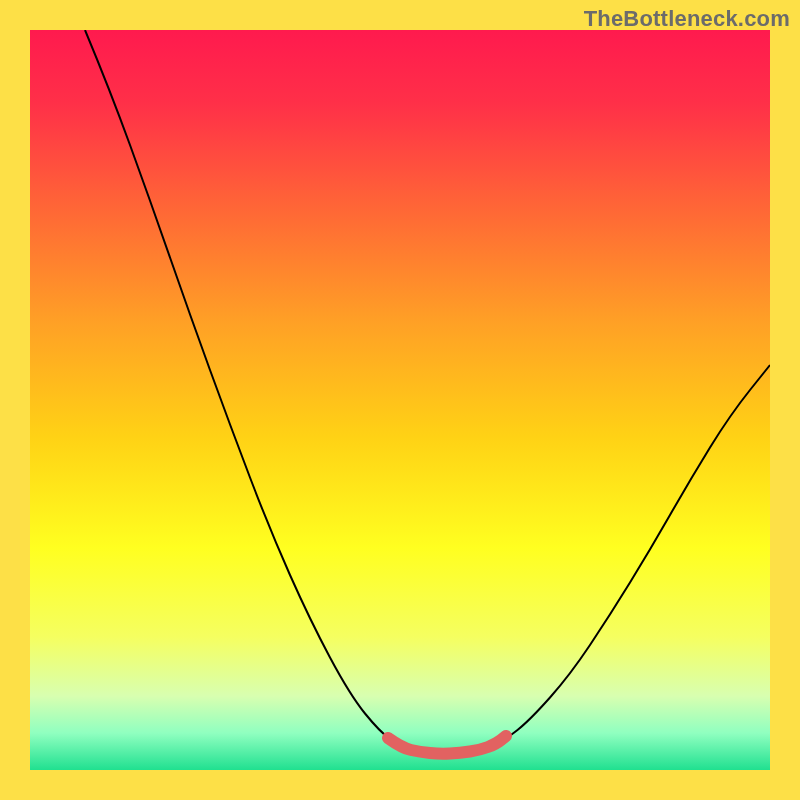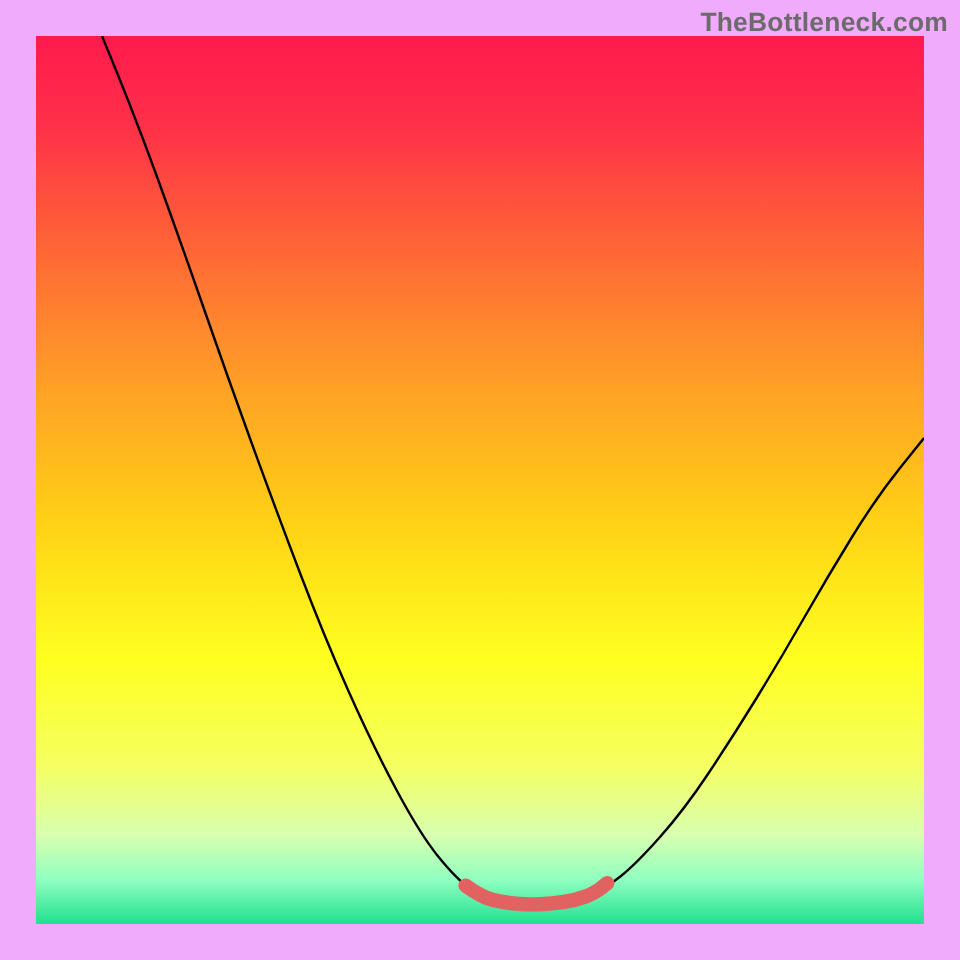--- a/index.html
+++ b/index.html
@@ -8,21 +8,21 @@
     width: 800px;
     height: 800px;
     overflow: hidden;
     background: #000;
     font-family: Arial, Helvetica, sans-serif;
   }
   .frame {
     position: relative;
     width: 800px;
     height: 800px;
-    background: #f0abfc;
+    background: #fde047;
   }
   .plot-area {
     position: absolute;
     left: 30px;
     top: 30px;
     width: 740px;
     height: 740px;
     overflow: hidden;
   }
   .gradient {

